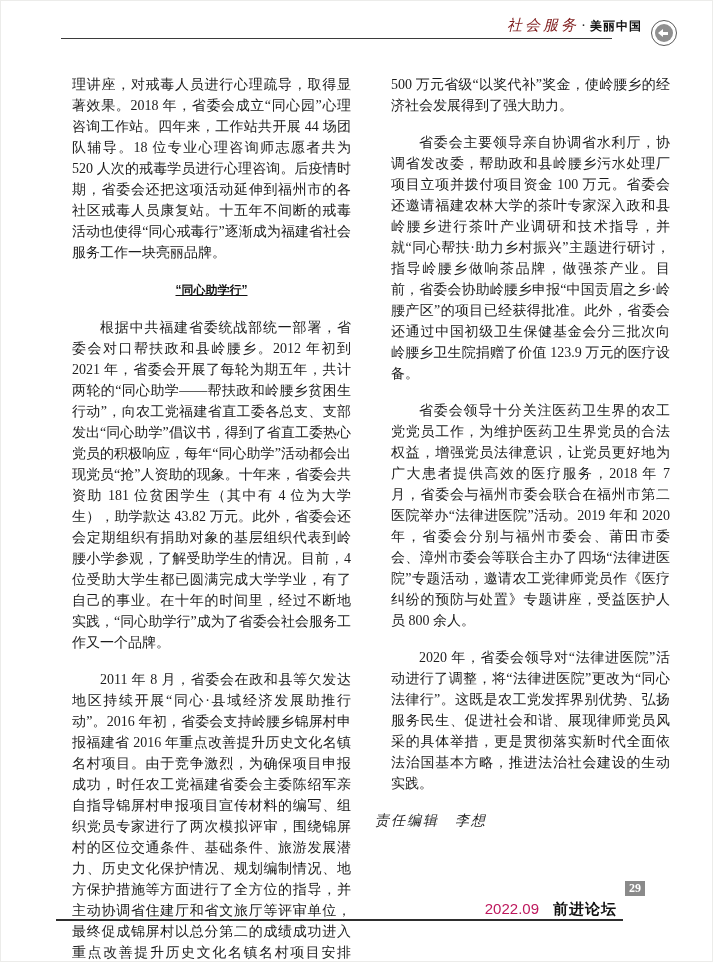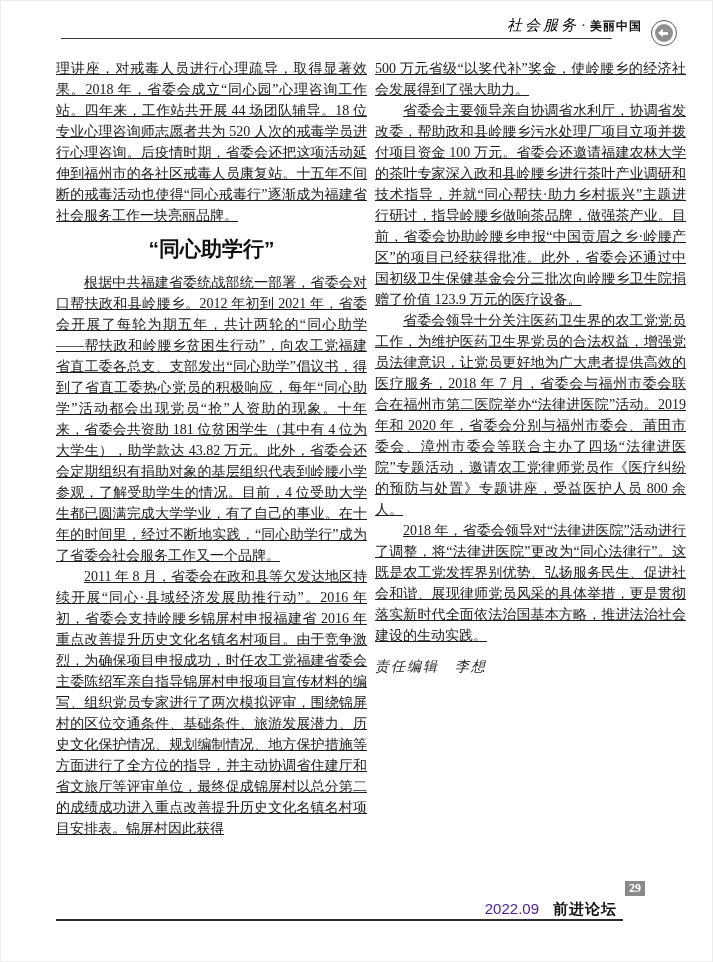--- a/index.html
+++ b/index.html
@@ -17,21 +17,21 @@
   .header-rule{
     position:absolute;left:60px;top:37px;width:551px;height:0;
     border-top:1.5px solid #3b3b3b;
   }
   .header-text{
     position:absolute;top:15px;right:70px;
     display:flex;align-items:baseline;white-space:nowrap;
   }
   .section-label{
     font-style:italic;
-    font-size:15px;letter-spacing:3px;color:#000000;
+    font-size:15px;letter-spacing:3px;color:#7f1d1d;
   }
   .dot-sep{
     font-size:15px;margin:0 4px 0 2px;color:#2a2a2a;
   }
   .brand{
     font-family:"Liberation Sans","DejaVu Sans",sans-serif;
     font-weight:bold;font-size:12px;letter-spacing:1px;color:#111;
   }
   .header-icon{
     position:absolute;top:19px;right:35px;
@@ -54,47 +54,48 @@
     background:#ffffff;
   }
   
   .col{
     position:absolute;top:57px;width:311px;
     font-size:14px;line-height:21px;
     text-align:justify;text-justify:inter-ideograph;
   }
   .col-left{left:55px;}
   .col-right{left:374px;}
-  .col p{margin:0;text-indent:2em;text-decoration:underline;}
+  .col p{margin:16px;text-indent:2em;}
   .col p.no-indent{text-indent:0;}
   .section-heading{
     margin:12px 0 12px 0;
     text-align:center;
     font-family:"Liberation Sans","DejaVu Sans",sans-serif;
-    font-weight:bold;font-size:21px;line-height:22px;color:#111;
+    font-weight:bold;font-size:12px;line-height:22px;color:#111;
     text-indent:0;
+    text-decoration:underline;
   }
   .editor-note{
     margin-top:10px;padding-right:28px;
     text-align:left;
     font-style:italic;
     font-size:14px;letter-spacing:2px;color:#222;
   }
   
   .footer-rule{
     position:absolute;left:55px;top:918px;width:567px;height:0;
     border-top:2px solid #2e2e2e;
   }
   .footer-text{
     position:absolute;right:95px;top:899px;
     white-space:nowrap;display:flex;align-items:baseline;
   }
   .footer-issue{
     font-family:"Liberation Sans","DejaVu Sans",sans-serif;
-    font-size:15px;color:#4c1d95;margin-right:14px;
+    font-size:15px;color:#be185d;margin-right:14px;
   }
   .footer-mag{
     font-family:Liberation Serif, serif;
     font-weight:bold;font-size:15px;letter-spacing:1px;color:#111;
   }
   .page-number-box{
     position:absolute;left:624px;top:880px;width:20px;height:15px;
     background:#8a8a8a;color:#ffffff;
     font-size:12px;line-height:15px;text-align:center;font-weight:bold;
   }
@@ -118,21 +119,21 @@
     <p class="no-indent">理讲座，对戒毒人员进行心理疏导，取得显著效果。2018 年，省委会成立“同心园”心理咨询工作站。四年来，工作站共开展 44 场团队辅导。18 位专业心理咨询师志愿者共为 520 人次的戒毒学员进行心理咨询。后疫情时期，省委会还把这项活动延伸到福州市的各社区戒毒人员康复站。十五年不间断的戒毒活动也使得“同心戒毒行”逐渐成为福建省社会服务工作一块亮丽品牌。</p>
     <h3 class="section-heading">“同心助学行”</h3>
     <p>根据中共福建省委统战部统一部署，省委会对口帮扶政和县岭腰乡。2012 年初到 2021 年，省委会开展了每轮为期五年，共计两轮的“同心助学——帮扶政和岭腰乡贫困生行动”，向农工党福建省直工委各总支、支部发出“同心助学”倡议书，得到了省直工委热心党员的积极响应，每年“同心助学”活动都会出现党员“抢”人资助的现象。十年来，省委会共资助 181 位贫困学生（其中有 4 位为大学生），助学款达 43.82 万元。此外，省委会还会定期组织有捐助对象的基层组织代表到岭腰小学参观，了解受助学生的情况。目前，4 位受助大学生都已圆满完成大学学业，有了自己的事业。在十年的时间里，经过不断地实践，“同心助学行”成为了省委会社会服务工作又一个品牌。</p>
     <p>2011 年 8 月，省委会在政和县等欠发达地区持续开展“同心·县域经济发展助推行动”。2016 年初，省委会支持岭腰乡锦屏村申报福建省 2016 年重点改善提升历史文化名镇名村项目。由于竞争激烈，为确保项目申报成功，时任农工党福建省委会主委陈绍军亲自指导锦屏村申报项目宣传材料的编写、组织党员专家进行了两次模拟评审，围绕锦屏村的区位交通条件、基础条件、旅游发展潜力、历史文化保护情况、规划编制情况、地方保护措施等方面进行了全方位的指导，并主动协调省住建厅和省文旅厅等评审单位，最终促成锦屏村以总分第二的成绩成功进入重点改善提升历史文化名镇名村项目安排表。锦屏村因此获得</p>
   </div>
 
   <div class="col col-right">
     <p class="no-indent">500 万元省级“以奖代补”奖金，使岭腰乡的经济社会发展得到了强大助力。</p>
     <p>省委会主要领导亲自协调省水利厅，协调省发改委，帮助政和县岭腰乡污水处理厂项目立项并拨付项目资金 100 万元。省委会还邀请福建农林大学的茶叶专家深入政和县岭腰乡进行茶叶产业调研和技术指导，并就“同心帮扶·助力乡村振兴”主题进行研讨，指导岭腰乡做响茶品牌，做强茶产业。目前，省委会协助岭腰乡申报“中国贡眉之乡·岭腰产区”的项目已经获得批准。此外，省委会还通过中国初级卫生保健基金会分三批次向岭腰乡卫生院捐赠了价值 123.9 万元的医疗设备。</p>
     <p>省委会领导十分关注医药卫生界的农工党党员工作，为维护医药卫生界党员的合法权益，增强党员法律意识，让党员更好地为广大患者提供高效的医疗服务，2018 年 7 月，省委会与福州市委会联合在福州市第二医院举办“法律进医院”活动。2019 年和 2020 年，省委会分别与福州市委会、莆田市委会、漳州市委会等联合主办了四场“法律进医院”专题活动，邀请农工党律师党员作《医疗纠纷的预防与处置》专题讲座，受益医护人员 800 余人。</p>
-    <p>2018 年，省委会领导对“法律进医院”活动进行了调整，将“法律进医院”更改为“同心法律行”。这既是农工党发挥界别优势、弘扬服务民生、促进社会和谐、展现律师党员风采的具体举措，更是贯彻落实新时代全面依法治国基本方略，推进法治社会建设的生动实践。</p>
+    <p>2020 年，省委会领导对“法律进医院”活动进行了调整，将“法律进医院”更改为“同心法律行”。这既是农工党发挥界别优势、弘扬服务民生、促进社会和谐、展现律师党员风采的具体举措，更是贯彻落实新时代全面依法治国基本方略，推进法治社会建设的生动实践。</p>
     <div class="editor-note">责任编辑　李想</div>
   </div>
 
   <div class="footer-rule"></div>
   <div class="footer-text">
     <span class="footer-issue">2022.09</span>
     <span class="footer-mag">前进论坛</span>
   </div>
   <div class="page-number-box">29</div>
 

